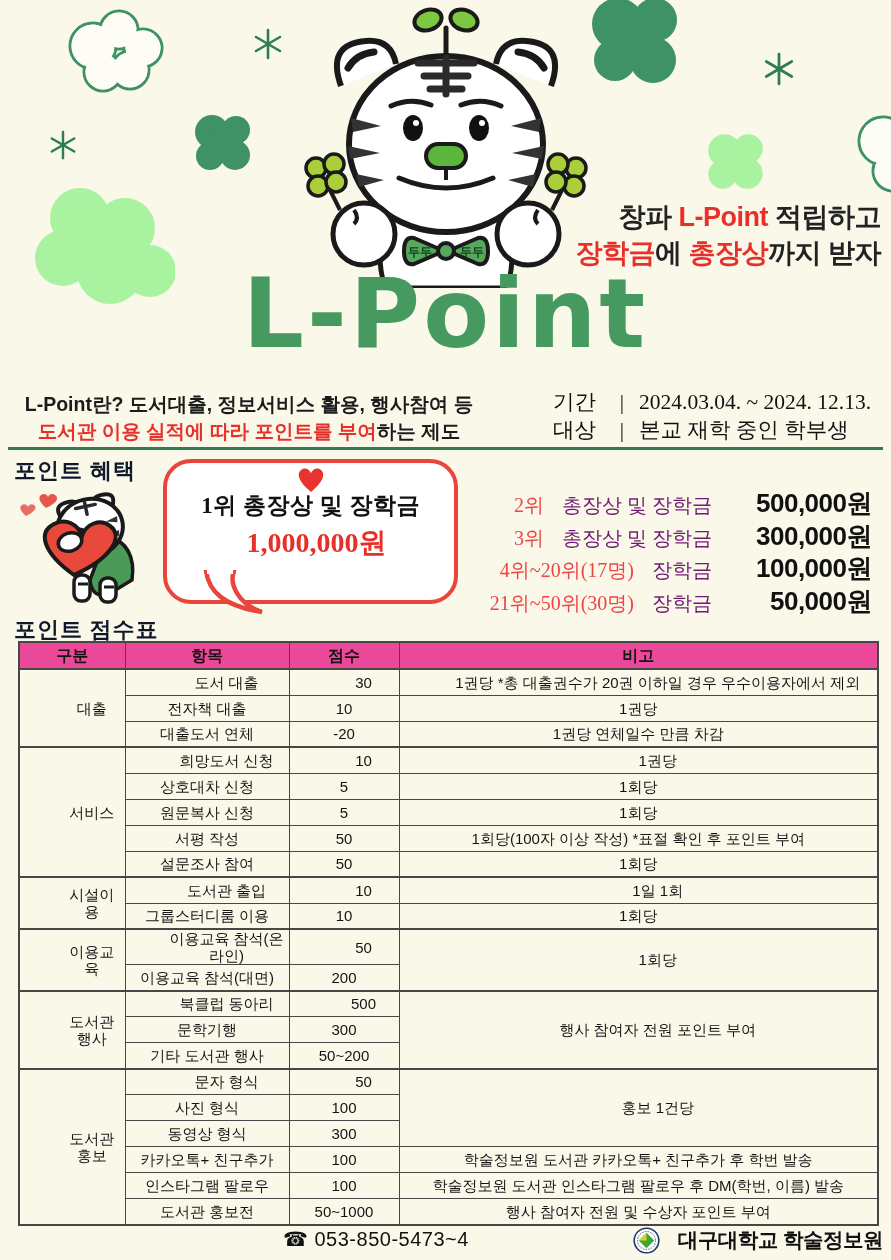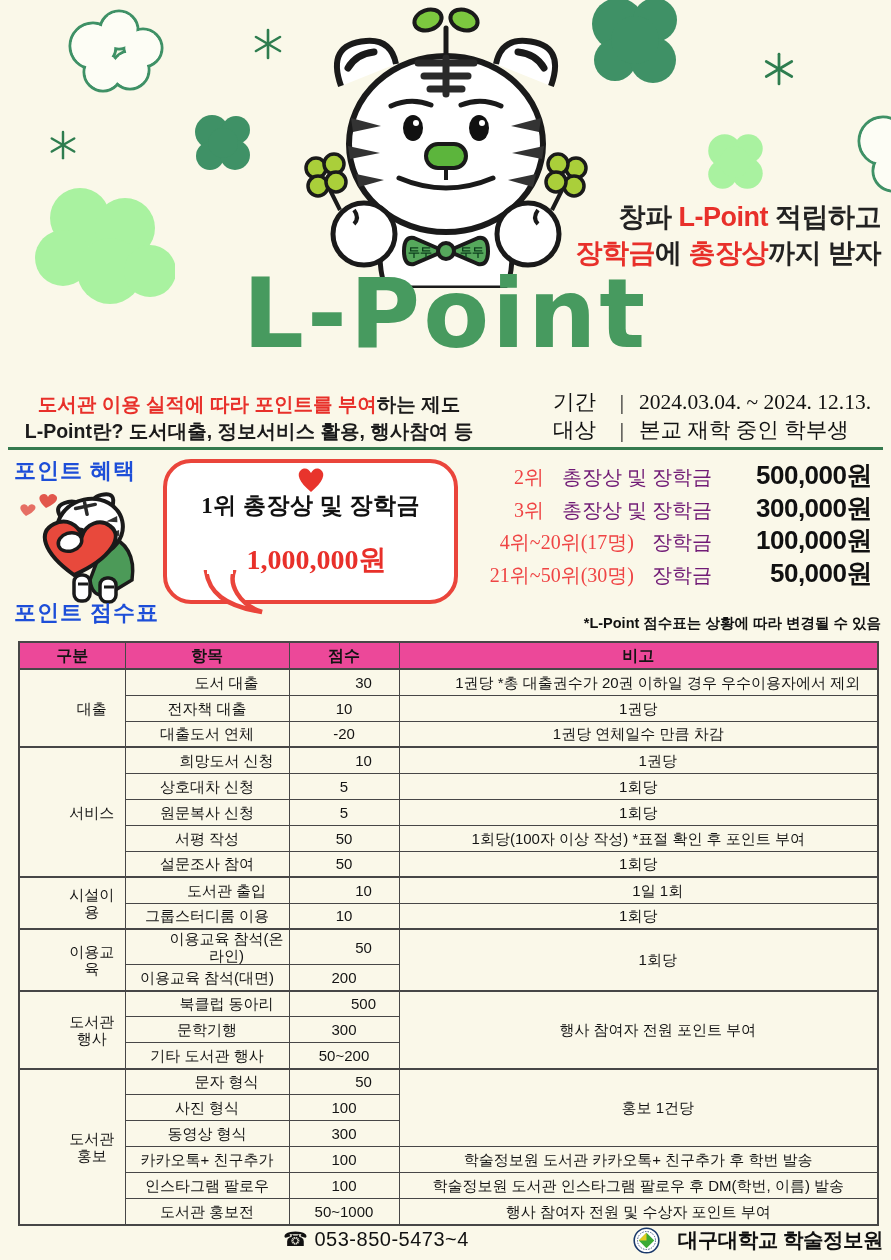--- a/index.html
+++ b/index.html
@@ -26,38 +26,38 @@
   .desc { position:absolute; top:391px; left:24px; width:450px; text-align:center;
           font-size:19.5px; font-weight:600; color:#1b1b1b; line-height:27px; }
 
   
   .info { position:absolute; top:388px; left:553px; font-family:"Liberation Serif", serif;
           font-size:21.5px; color:#111; line-height:28px; }
   .info-row { display:flex; }
   .info-label { width:52px; }
   .info-sep { width:34px; text-align:center; }
 
-  .section-label { position:absolute; font-size:22px; font-weight:700; color:#1d4ed8; letter-spacing:1px; }
+  .section-label { position:absolute; font-size:22px; font-weight:700; color:#0f172a; letter-spacing:1px; }
 
   
   .bubble { position:absolute; top:459px; left:163px; width:295px; height:145px;
             background:#fff; border:4.5px solid #ea453b; border-radius:28px; text-align:center; }
   .bubble-line1 { margin-top:27px; font-size:23px; font-weight:700; color:#111;
                   font-family:"Liberation Serif", serif; letter-spacing:0.5px;}
-  .bubble-line2 { margin-top:20px; font-size:28px; font-weight:700; color:#e8302a;
+  .bubble-line2 { margin-top:3px; font-size:28px; font-weight:700; color:#e8302a;
                   font-family:"Liberation Serif", serif;padding-left:12px; }
   .bubble-heart { position:absolute; top:3px; left:50%; transform:translateX(-50%); }
 
   
   .rank-list { position:absolute; top:458px; left:480px; width:392px; }
   .rank-row { display:flex; justify-content:flex-end; align-items:baseline; height:32.5px; }
   .rank-label { font-family:"Liberation Serif", serif; font-size:20px; color:#ef4444; margin-right:18px; }
   .rank-desc  { font-family:"Liberation Serif", serif; font-size:20px; color:#701a75; margin-right:10px; }
   .rank-amount{ font-size:26px; font-weight:700; color:#111; min-width:150px; text-align:right;
-                font-family:"Liberation Sans", sans-serif; letter-spacing:-0.5px; }
+                font-family:"Liberation Sans", sans-serif; letter-spacing:-0.5px;margin-top:28px; }
 
   .table-note { position:absolute; top:614px; right:10px; font-size:14.5px; font-weight:700; color:#111; }
 
   
   table.score { position:absolute; top:641px; left:18px; width:859px; border-collapse:collapse;
                 table-layout:fixed; }
   table.score th, table.score td { border:1px solid #474747; text-align:center; vertical-align:middle;
                 font-size:15px; color:#141414; padding:0 3px; height:26px; line-height:17px; }
   table.score { border:2.5px solid #474747; }
   table.score th { background:#ec4899; font-size:16px; font-weight:600; height:27px; }
@@ -247,22 +247,22 @@
   </svg>
 
   <div class="tagline">
     <div><span>창파 </span><span class="red">L-Point</span><span> 적립하고</span></div>
     <div><span class="red">장학금</span><span>에 </span><span class="red">총장상</span><span>까지 받자</span></div>
   </div>
 
   <div class="big-title">L-Point</div>
 
   <div class="desc">
+    <div>L-Point란? 도서대출, 정보서비스 활용, 행사참여 등</div>
     <div><span class="red">도서관 이용 실적에 따라 포인트를 부여</span><span>하는 제도</span></div>
-    <div>L-Point란? 도서대출, 정보서비스 활용, 행사참여 등</div>
   </div>
 
   <div class="info">
     <div class="info-row">
       <span class="info-label">기간</span>
         <span class="info-sep">|</span>
       <span>2024.03.04. ~ 2024. 12.13.</span>
     </div>
     <div class="info-row">
       <span class="info-label">대상</span>
@@ -341,22 +341,21 @@
         <span class="rank-desc">장학금</span>
         <span class="rank-amount">100,000원</span>
       </div>
       <div class="rank-row">
         <span class="rank-label">21위~50위(30명)</span>
         <span class="rank-desc">장학금</span>
         <span class="rank-amount">50,000원</span>
       </div>
     </div>
 
-  <div class="section-label" style="top:598px;left:14px;">포인트 점수표</div>
-  <div class="table-note">*L-Point 점수표는 상황에 따라 변경될 수 있음</div>
+  <div class="section-label" style="top:615px;left:14px;font-family:Liberation Serif, serif;">포인트 점수표</div>
 
   <table class="score">
     <colgroup>
         <col style="width:106px">
         <col style="width:164px">
         <col style="width:110px">
         <col style="width:479px">
       </colgroup>
     <thead>
         <tr>

